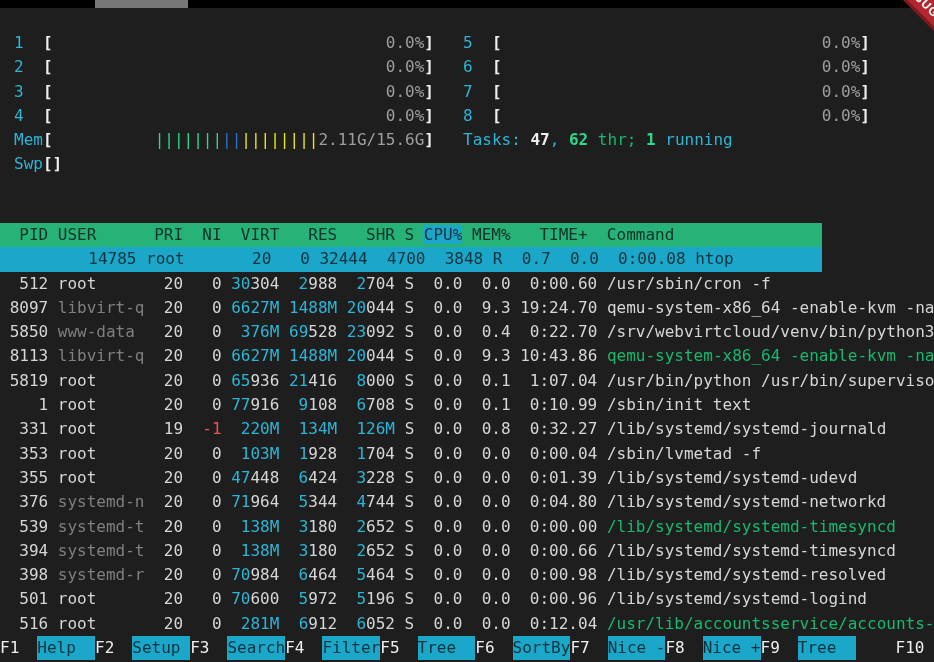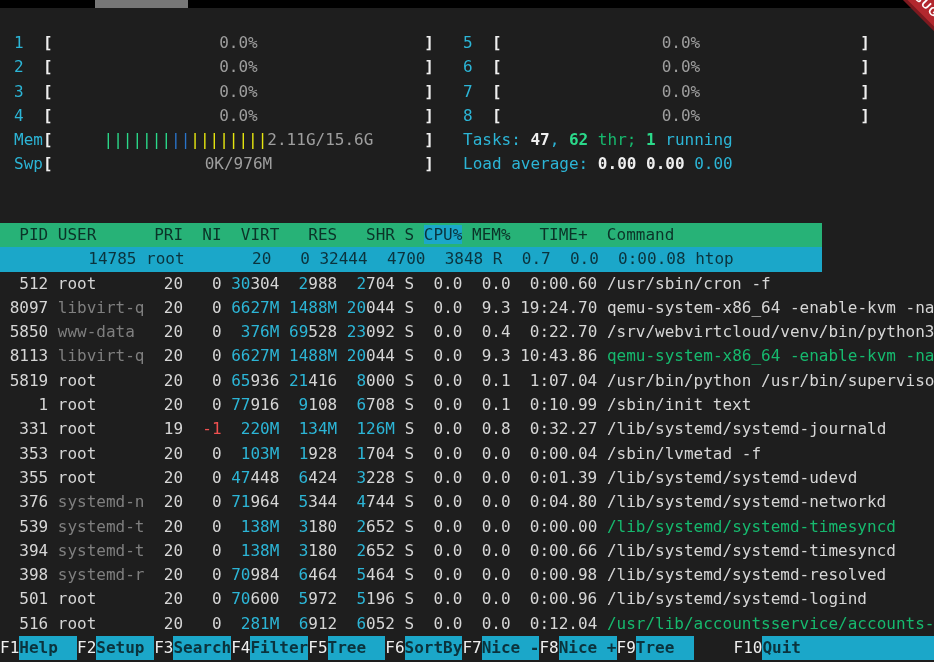--- a/index.html
+++ b/index.html
@@ -26,39 +26,39 @@
     font-family:"Liberation Sans",sans-serif; font-weight:bold; font-size:12px;
     letter-spacing:1px; text-align:center; padding:3px 0;
     border-bottom:3px solid #7d191f;
   }
   
   #meters-left{position:absolute;left:14px;top:31px;width:420px;}
   #meters-right{position:absolute;left:463px;top:31px;width:407px;}
   .meter{display:flex;}
   .mlabel{width:3ch;}
   .brk{color:var(--white);font-weight:bold;}
-  .int{flex:1;display:flex;justify-content:center;overflow:hidden;}
+  .int{flex:1;display:flex;justify-content:flex-end;overflow:hidden;}
   
   .c-def{color:var(--fg);} .c-dim{color:var(--dim);} .c-gray{color:var(--gray);text-align:center;}
   .c-cyan{color:var(--cyan);} .c-green{color:var(--green);margin-top:20px;} .c-bgreen{color:var(--bgreen);}
   .c-yellow{color:var(--yellow);} .c-blue{color:var(--blue);}
   .c-red{color:var(--red);} .c-white{color:var(--white);}
   .b{font-weight:bold;}
   
   #table{position:absolute;top:223px;left:0;width:822px;}
   .hdr{background:var(--greenbg);color:var(--darkongreen);}
   .hdr .sortcol{background:var(--cyanbg);color:var(--darkoncyan);}
   .row span{display:inline;}
   .row.sel{background:var(--cyanbg);text-align:center;}
   .row.sel span{color:var(--darkoncyan) !important;}
   
   #fkeys{position:absolute;top:636px;left:0;width:934px;height:24px;display:flex;background:var(--bg);}
-  .fk{display:flex;height:24px;line-height:24px;white-space:pre;}
+  .fk{display:flex;height:24px;line-height:24px;white-space:pre;gap:18px;}
   .fk .k{color:var(--white);}
-  .fk .l{background:var(--cyanbg);color:var(--darkoncyan);font-weight:bold;}
+  .fk .l{background:var(--cyanbg);color:var(--darkoncyan);}
   .fk.fill{flex:1;margin-left:40px;} .fk.fill .l{flex:1;}
 </style>
 </head>
 <body>
 
 <div id="screen">
 
   <div id="top-strip">
     <div class="tab"></div>
   </div>
@@ -69,33 +69,32 @@
     <div id="cpu-left">
         <div class="line meter"><span class="mlabel c-cyan">1</span><span class="brk">[</span><span class="int"><span></span><span class="c-dim">0.0%</span></span><span class="brk">]</span></div>
         <div class="line meter"><span class="mlabel c-cyan">2</span><span class="brk">[</span><span class="int"><span></span><span class="c-dim">0.0%</span></span><span class="brk">]</span></div>
         <div class="line meter"><span class="mlabel c-cyan">3</span><span class="brk">[</span><span class="int"><span></span><span class="c-dim">0.0%</span></span><span class="brk">]</span></div>
         <div class="line meter"><span class="mlabel c-cyan">4</span><span class="brk">[</span><span class="int"><span></span><span class="c-dim">0.0%</span></span><span class="brk">]</span></div>
       </div>
     <div class="line meter">
       <span class="mlabel c-cyan">Mem</span><span class="brk">[</span><span class="int"><span><span class="c-bgreen">|||||||</span><span class="c-blue">||</span><span class="c-yellow">||||||||</span></span><span class="c-dim">2.11G/15.6G</span></span><span class="brk">]</span>
     </div>
     <div class="line meter">
-      <span class="mlabel c-cyan">Swp</span><span class="brk">[</span><span class="int"><span></span><span class="c-dim">0K/976M</span></span><span class="brk">]</span>
+      <span class="mlabel c-cyan">Swp</span><span class="brk">[</span><span class="brk">]</span>
     </div>
   </div>
 
   <div id="meters-right">
     <div id="cpu-right">
         <div class="line meter"><span class="mlabel c-cyan">5</span><span class="brk">[</span><span class="int"><span></span><span class="c-dim">0.0%</span></span><span class="brk">]</span></div>
         <div class="line meter"><span class="mlabel c-cyan">6</span><span class="brk">[</span><span class="int"><span></span><span class="c-dim">0.0%</span></span><span class="brk">]</span></div>
         <div class="line meter"><span class="mlabel c-cyan">7</span><span class="brk">[</span><span class="int"><span></span><span class="c-dim">0.0%</span></span><span class="brk">]</span></div>
         <div class="line meter"><span class="mlabel c-cyan">8</span><span class="brk">[</span><span class="int"><span></span><span class="c-dim">0.0%</span></span><span class="brk">]</span></div>
       </div>
     <div class="line"><span class="c-cyan">Tasks: </span><span class="c-white b">47</span><span class="c-cyan">, </span><span class="c-bgreen b">62</span><span class="c-green"> thr; </span><span class="c-bgreen b">1</span><span class="c-cyan"> running</span></div>
-    <div class="line"><span class="c-cyan">Load average: </span><span class="c-white b">0.00 </span><span class="c-white b">0.00 </span><span class="c-cyan">0.00</span></div>
   </div>
 
   <div id="table">
     <div class="line hdr"><span>  PID USER      PRI  NI  VIRT   RES   SHR S </span><span class="sortcol">CPU%</span><span> MEM%   TIME+  Command</span></div>
     <div id="rows">
         <div class="line row sel"><span class="c-def">14785 </span><span class="c-def">root      </span><span class="c-def"> 20 </span><span class="c-def">  0 </span><span class="c-cyan">32</span><span class="c-def">444 </span><span class="c-cyan"> 4</span><span class="c-def">700 </span><span class="c-cyan"> 3</span><span class="c-def">848 </span><span class="c-def">R </span><span class="c-def"> 0.7 </span><span class="c-def"> 0.0 </span><span class="c-def"> 0:00.08 </span><span class="c-def">htop</span></div>
         <div class="line row"><span class="c-def">  512 </span><span class="c-def">root      </span><span class="c-def"> 20 </span><span class="c-def">  0 </span><span class="c-cyan">30</span><span class="c-def">304 </span><span class="c-cyan"> 2</span><span class="c-def">988 </span><span class="c-cyan"> 2</span><span class="c-def">704 </span><span class="c-def">S </span><span class="c-def"> 0.0 </span><span class="c-def"> 0.0 </span><span class="c-def"> 0:00.60 </span><span class="c-def">/usr/sbin/cron -f</span></div>
         <div class="line row"><span class="c-def"> 8097 </span><span class="c-gray">libvirt-q </span><span class="c-def"> 20 </span><span class="c-def">  0 </span><span class="c-cyan">6627M</span><span class="c-def"> </span><span class="c-cyan">1488M</span><span class="c-def"> </span><span class="c-cyan">20</span><span class="c-def">044 </span><span class="c-def">S </span><span class="c-def"> 0.0 </span><span class="c-def"> 9.3 </span><span class="c-def">19:24.70 </span><span class="c-def">qemu-system-x86_64 -enable-kvm -na</span></div>
         <div class="line row"><span class="c-def"> 5850 </span><span class="c-gray">www-data  </span><span class="c-def"> 20 </span><span class="c-def">  0 </span><span class="c-cyan"> 376M</span><span class="c-def"> </span><span class="c-cyan">69</span><span class="c-def">528 </span><span class="c-cyan">23</span><span class="c-def">092 </span><span class="c-def">S </span><span class="c-def"> 0.0 </span><span class="c-def"> 0.4 </span><span class="c-def"> 0:22.70 </span><span class="c-def">/srv/webvirtcloud/venv/bin/python3</span></div>
         <div class="line row"><span class="c-def"> 8113 </span><span class="c-gray">libvirt-q </span><span class="c-def"> 20 </span><span class="c-def">  0 </span><span class="c-cyan">6627M</span><span class="c-def"> </span><span class="c-cyan">1488M</span><span class="c-def"> </span><span class="c-cyan">20</span><span class="c-def">044 </span><span class="c-def">S </span><span class="c-def"> 0.0 </span><span class="c-def"> 9.3 </span><span class="c-def">10:43.86 </span><span class="c-green">qemu-system-x86_64 -enable-kvm -na</span></div>

